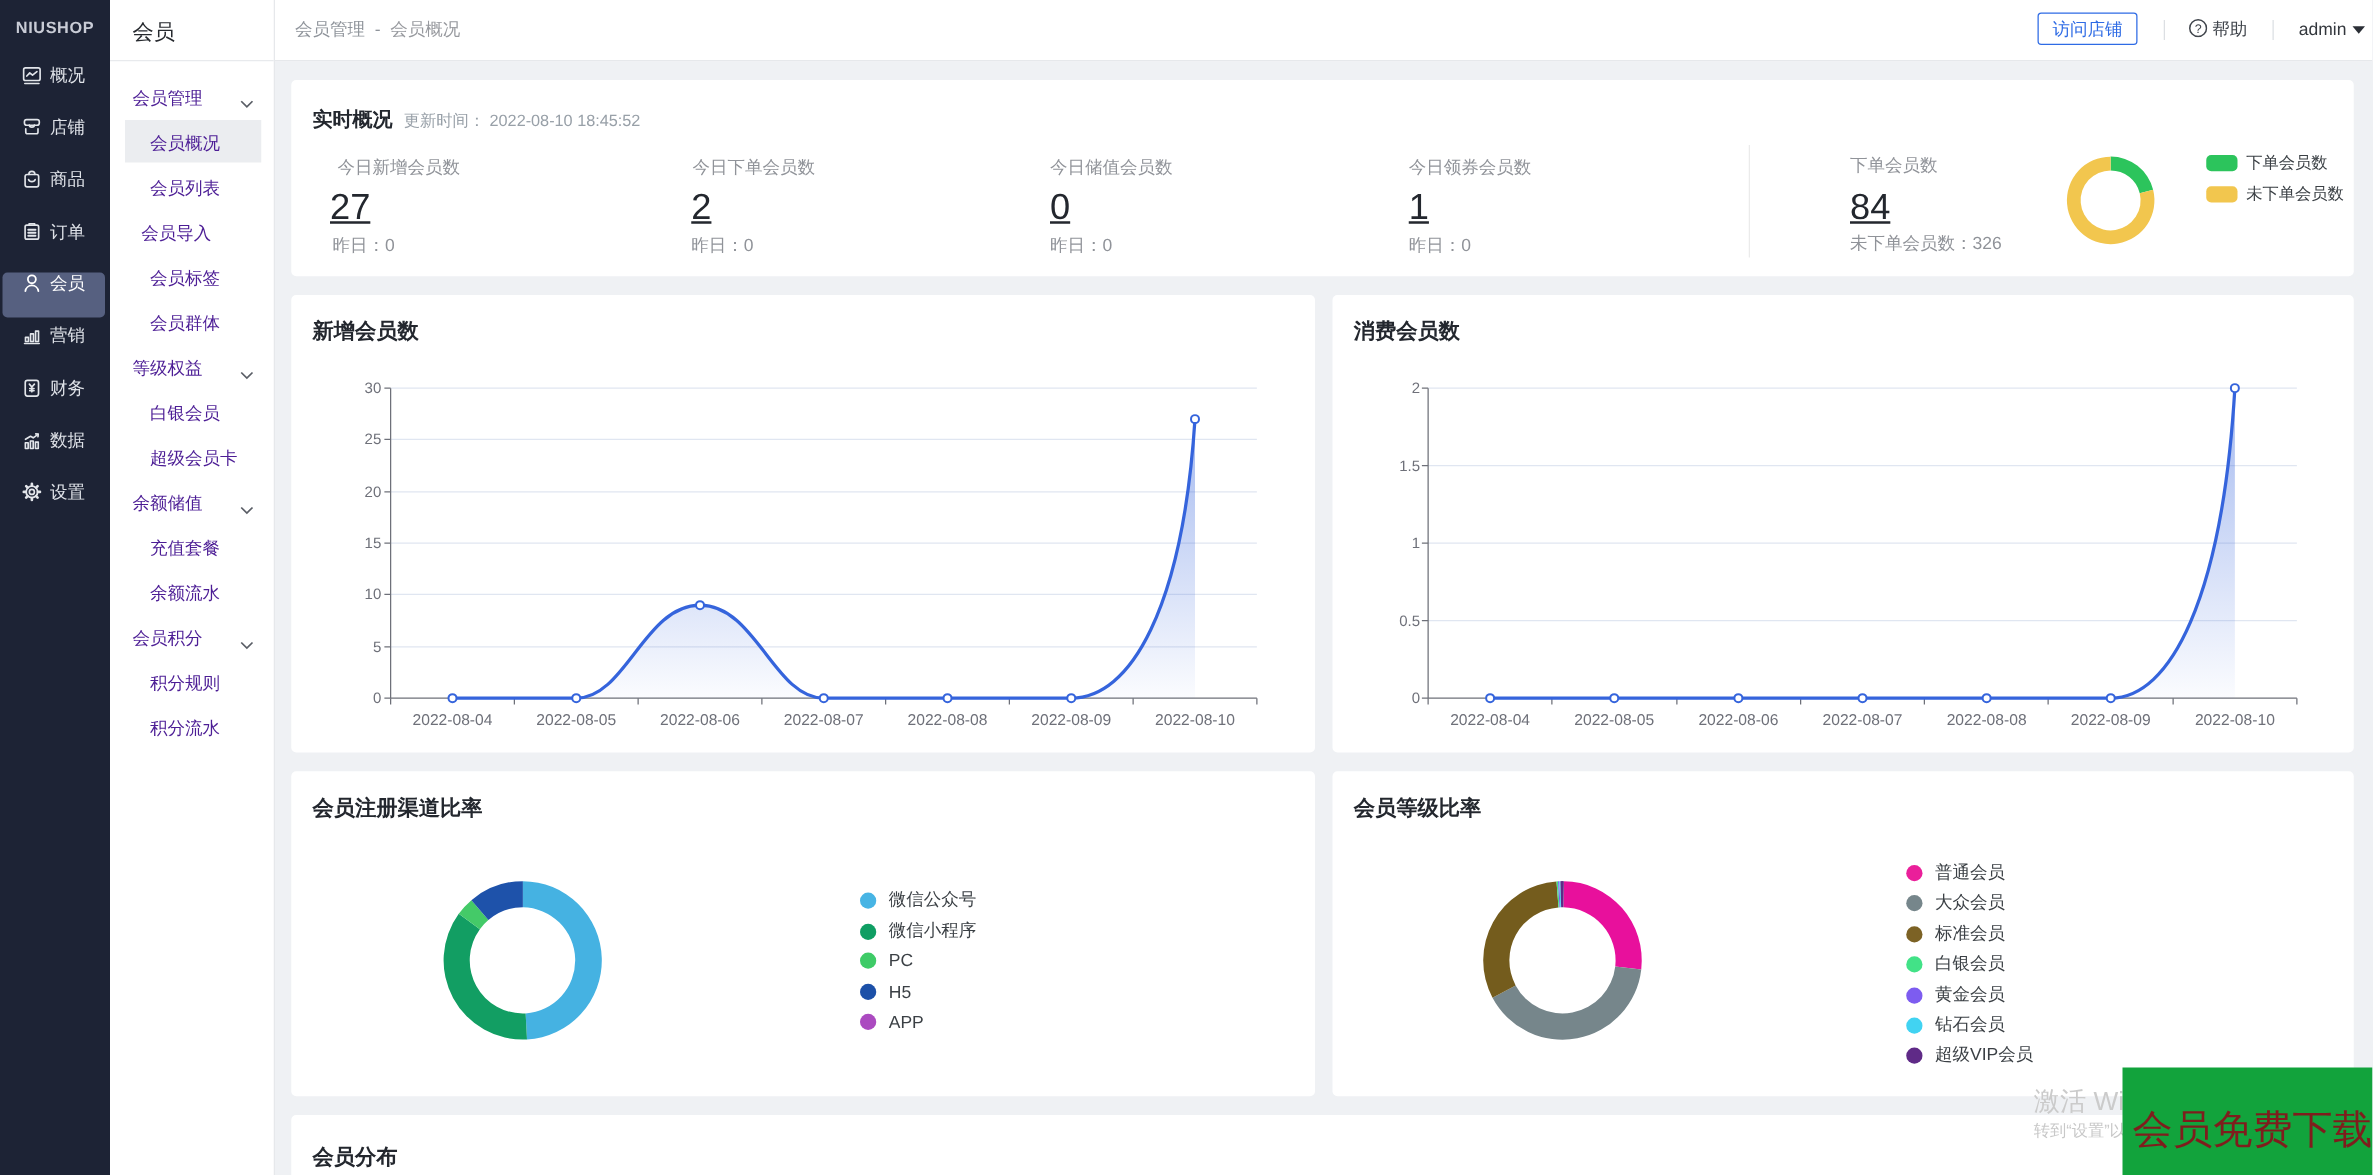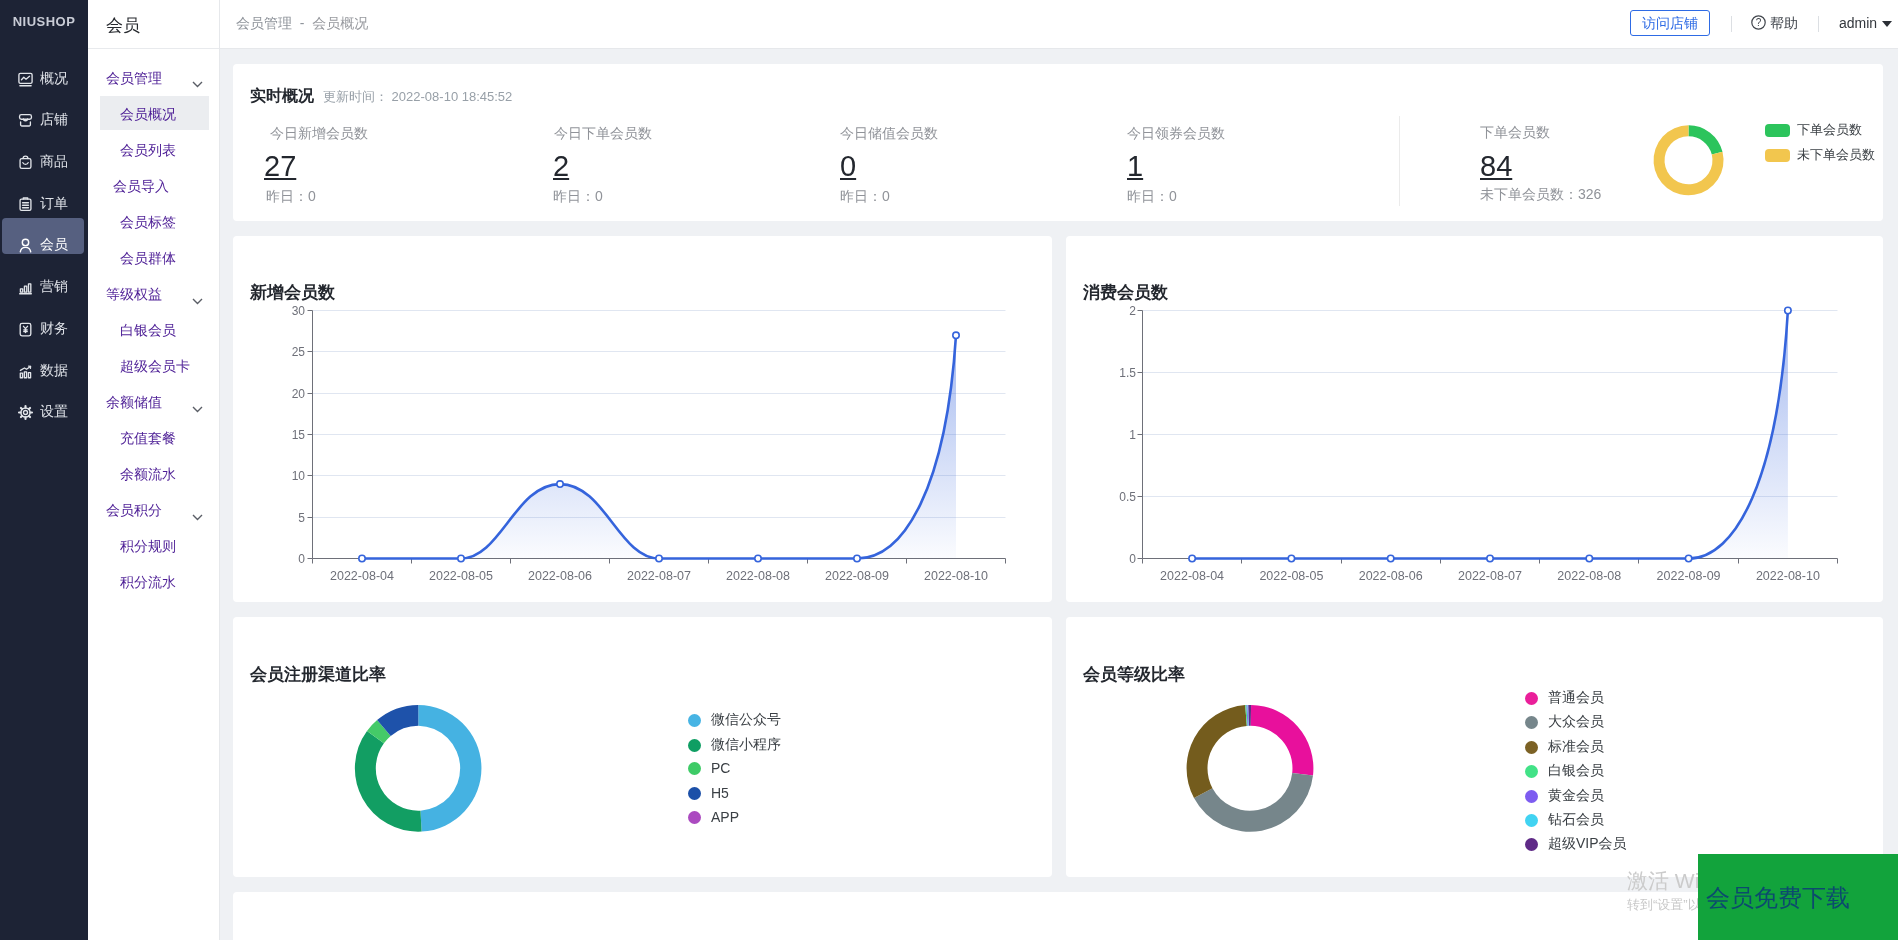--- a/index.html
+++ b/index.html
@@ -1,30 +1,30 @@
 <!DOCTYPE html>
 <html lang="zh"><head>
 <meta charset="utf-8">
 <title>会员概况</title>
 <style>
 * { margin:0; padding:0; box-sizing:border-box; }
 html,body { width:1898px; height:940px; overflow:hidden; }
 body { font-family:"Liberation Sans",sans-serif; background:#EFF1F4; position:relative; color:#303133; }
 .abs { position:absolute; }
 .card { position:absolute; background:#fff; border-radius:4px; }
-.ctitle { position:absolute; font-size:17px; font-weight:bold; color:#23272E;margin-top:28px; }
+.ctitle { position:absolute; font-size:17px; font-weight:bold; color:#23272E; }
 .statlab { position:absolute; font-size:14px; color:#909399; white-space:nowrap; }
 .statnum { position:absolute; font-size:29px; color:#23272E;text-decoration:underline; }
 .leg { position:absolute; display:flex; align-items:center; }
 .dot { width:13px; height:13px; border-radius:50%; margin-right:10px; }
 .legtxt { font-size:14px; color:#3B4045; }
 
 #dside { position:absolute; left:0; top:0; width:88px; height:940px; background:#1D2335; z-index:10; }
 #logo { position:absolute; left:0; top:14px; width:88px; text-align:center; font-size:13px; letter-spacing:0.5px; color:#C9CCD6; font-weight:bold; }
-.ditem { position:absolute; left:2px; width:82px; height:36px; border-radius:4px; display:flex; align-items:flex-end; }
+.ditem { position:absolute; left:2px; width:82px; height:36px; border-radius:4px; display:flex; align-items:flex-start; }
 .ditem svg { margin-left:15px; }
 .ditem span { color:#DFE2E8; font-size:14px; margin-left:6px; }
 .ditem.sel { background:#566080; }
 
 #wside { position:absolute; left:88px; top:0; width:132px; height:940px; background:#fff; border-right:1px solid #E6E8EB; z-index:9; }
 #whead { position:absolute; left:0; top:0; width:100%; height:49px; border-bottom:1px solid #E8EAED; }
 #whead span { position:absolute; left:18px; top:14px; font-size:17px; color:#26292E; }
 .witem { position:absolute; font-size:14px; color:#4c1d95; white-space:nowrap;font-family:Liberation Serif, serif; }
 .wsel { position:absolute; left:12px; width:109px; height:34px; background:#EBEDF0; }
 .chev { position:absolute; }
@@ -133,21 +133,21 @@
     <span class="legtxt">钻石会员</span>
   </div>
 <div class="leg" style="left:1525px;top:835px">
     <div class="dot" style="background:#5F2A87"></div>
     <span class="legtxt">超级VIP会员</span>
   </div>
 
 <div class="abs" style="left:1627px;top:867px;font-size:21px;color:#CBCBCB;z-index:7;white-space:nowrap">激活 Windows</div>
 <div class="abs" style="left:1627px;top:896px;font-size:13px;color:#C8C8C8;z-index:7;white-space:nowrap">转到“设置”以激活 Windows</div>
 <div class="abs" style="left:1698px;top:854px;width:200px;height:86px;background:#12A33C;z-index:12"></div>
-<div class="abs" style="left:1706px;top:882px;width:192px;z-index:13;font-family:'Liberation Serif',serif;font-size:24px;color:#0c4a6e;white-space:nowrap">会员免费下载</div>
+<div class="abs" style="left:1706px;top:882px;width:192px;z-index:13;font-family:'Liberation Serif',serif;font-size:32px;color:#7f1d1d;white-space:nowrap">会员免费下载</div>
 
 <svg width="1898" height="940" viewBox="0 0 1898 940" style="position:absolute;left:0;top:0;z-index:6;pointer-events:none" font-family="Liberation Sans, sans-serif">
 <defs>
 <linearGradient id="g1" x1="0" y1="335.3" x2="0" y2="558.5" gradientUnits="userSpaceOnUse">
         <stop offset="0" stop-color="#3564DC" stop-opacity="0.45"></stop>
         <stop offset="1" stop-color="#3564DC" stop-opacity="0.02"></stop>
       </linearGradient>
 <linearGradient id="g2" x1="0" y1="310.5" x2="0" y2="558.5" gradientUnits="userSpaceOnUse">
         <stop offset="0" stop-color="#3564DC" stop-opacity="0.45"></stop>
         <stop offset="1" stop-color="#3564DC" stop-opacity="0.02"></stop>

